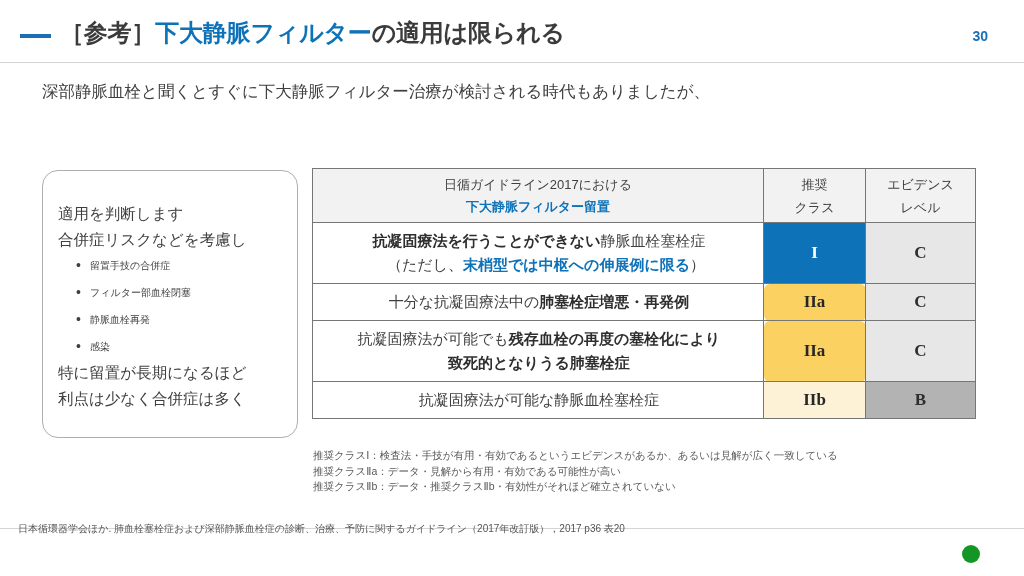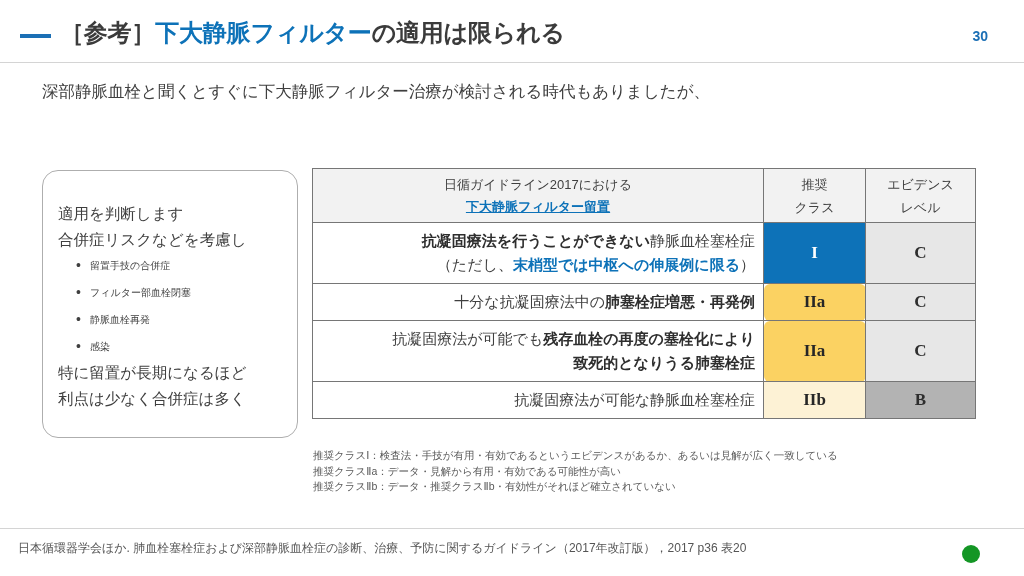--- a/index.html
+++ b/index.html
@@ -130,34 +130,33 @@
     font-weight: normal;
     font-size: 13px;
     line-height: 22px;
     color: #3f3f3f;
     padding: 2px 4px;
   }
   #guideline-table thead th .sub-accent {
     display: block;
     color: #0d72b8;
     font-weight: bold;
-    text-decoration: underline;
   }
   #guideline-table thead th .hdr-2line {
     display: block;
     line-height: 23px;
   }
 
   #guideline-table td.desc {
     background: #ffffff;
     padding: 6px 8px 6px 10px;
     font-size: 15px;
     line-height: 24px;
     color: #3f3f3f;
-    text-align: right;
+    text-align: center;
   }
   #guideline-table td.desc .b  { font-weight: bold; color: #2e2e2e; }
   #guideline-table td.desc .bl { font-weight: bold; color: #0d72b8; }
   #guideline-table td.desc .indent { display: block; padding-left: 14px; }
 
   #guideline-table td.cls,
   #guideline-table td.evi {
     text-align: center;
     font-family: "Liberation Serif", "DejaVu Serif", serif;
     font-weight: bold;
@@ -190,22 +189,22 @@
 
   
   #footer-rule {
     position: absolute;
     left: 0; top: 528px;
     width: 1024px; height: 1px;
     background: #d4d4d4;
   }
   #source-citation {
     position: absolute;
-    left: 18px; top: 541px;
-    font-size: 12px;
+    left: 18px; top: 522px;
+    font-size: 10px;
     line-height: 14px;
     color: #555555;
     white-space: nowrap;
   }
   #brand-dot {
     position: absolute;
     left: 962px; top: 545px;
     width: 18px; height: 18px;
     border-radius: 50%;
     background: #149625;

